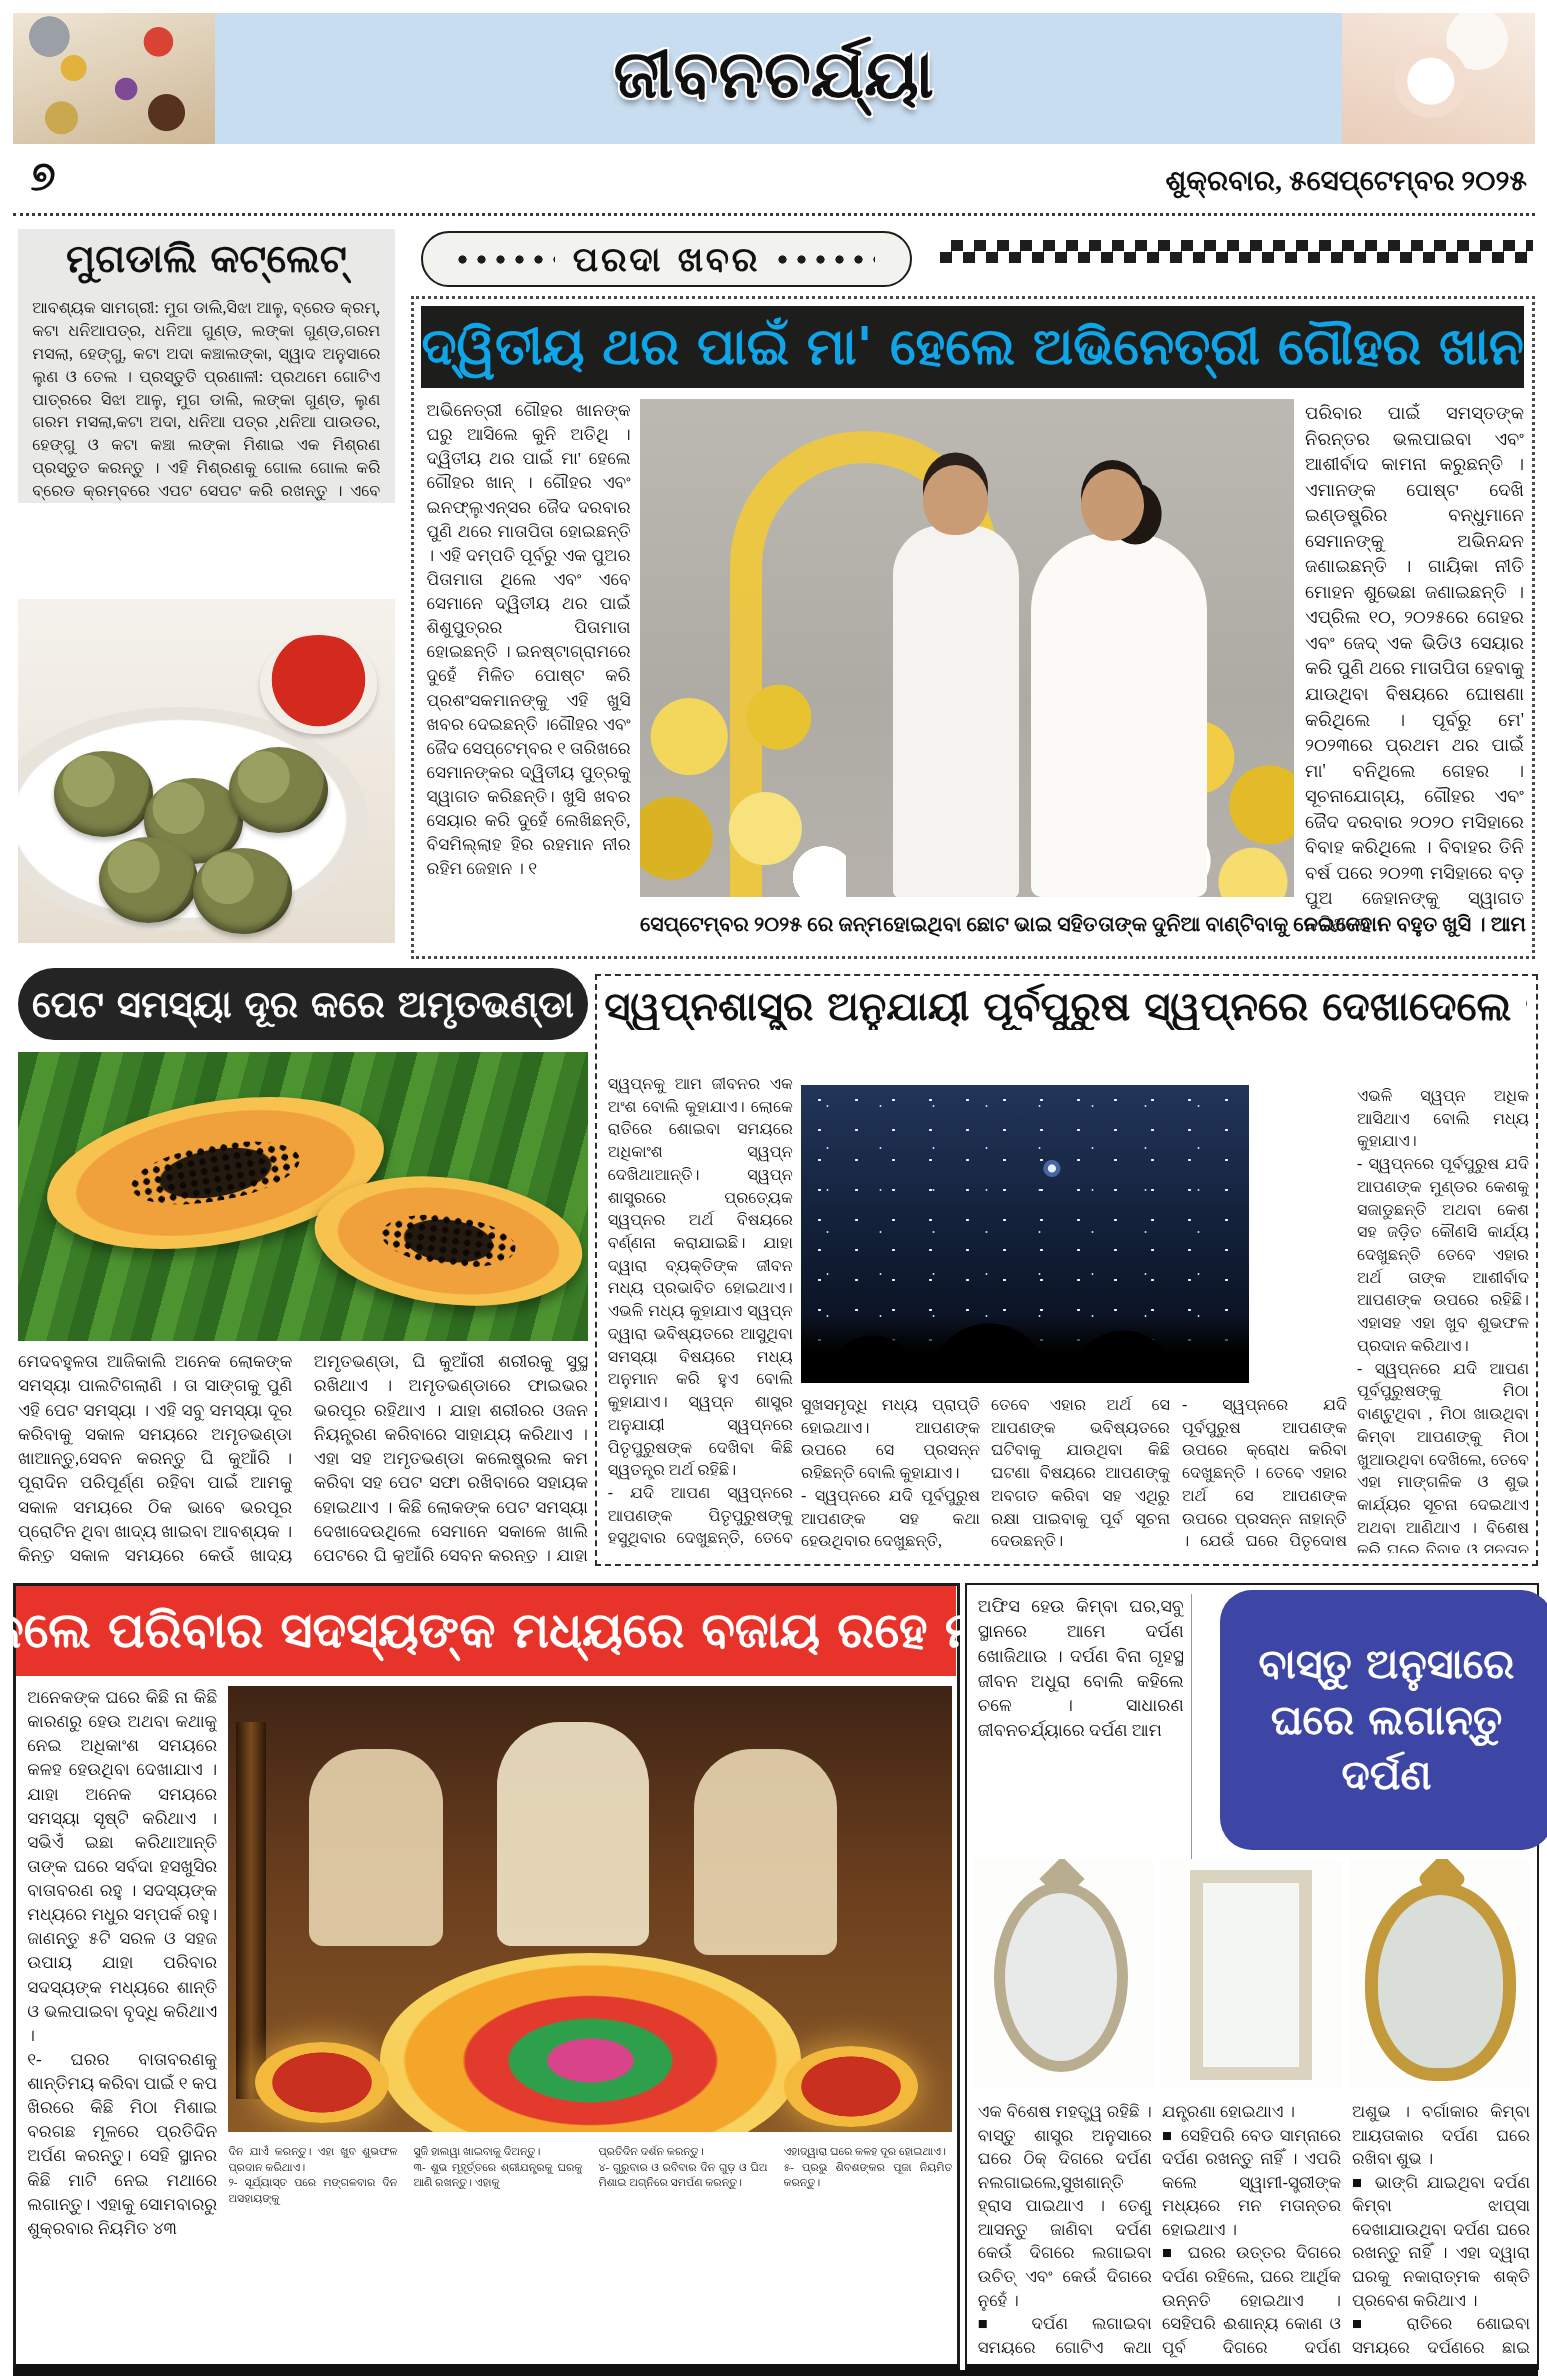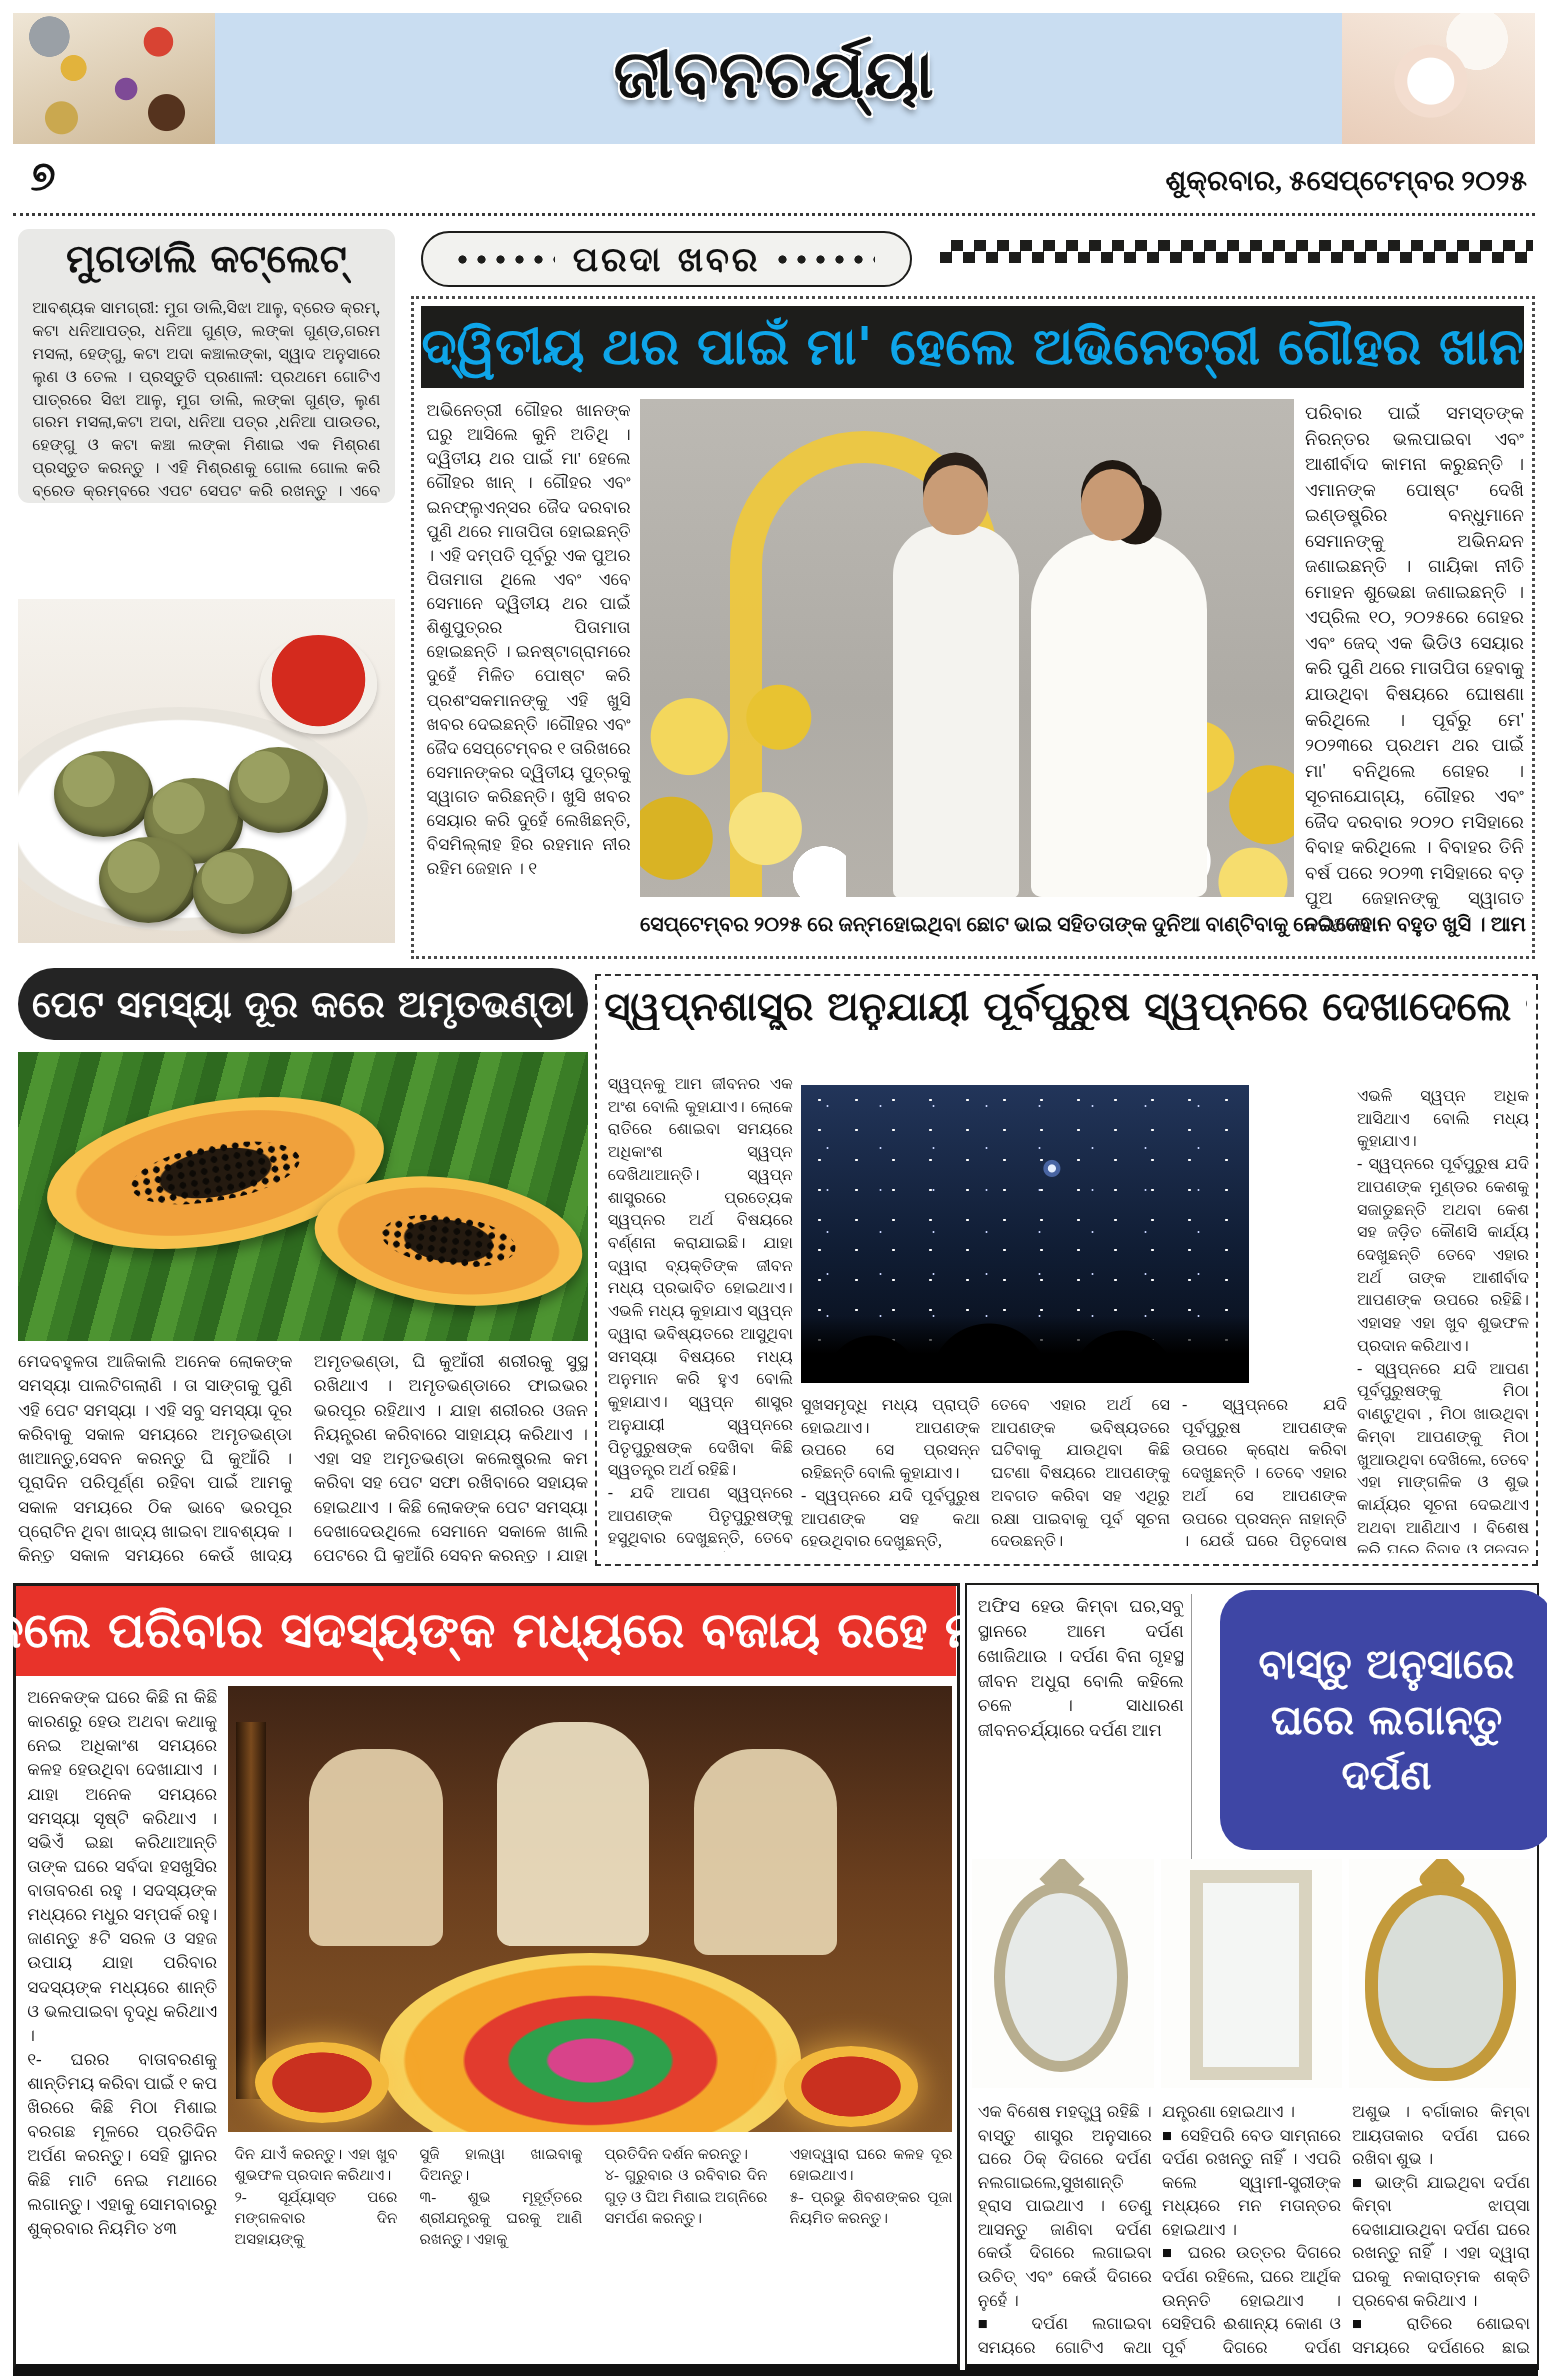--- a/index.html
+++ b/index.html
@@ -25,21 +25,21 @@
     linear-gradient(200deg,#f7ece2,#e9cdb9);}
   .mh-title{left:0;top:23px;width:100%;text-align:center;font-size:66px;font-weight:bold;color:#0f0f0f;
     font-family:"DejaVu Sans",sans-serif;
     text-shadow:-1.8px -1.8px 0 #fff,1.8px -1.8px 0 #fff,-1.8px 1.8px 0 #fff,1.8px 1.8px 0 #fff,0 4.5px 6.3px rgba(0,0,0,.45);}
 
   .pagenum{left:30.5px;top:152px;font-size:41px;font-weight:bold;}
   .dateline{right:20px;top:165px;font-size:28px;font-weight:bold;}
   .toprule{left:12.6px;top:213px;width:1522px;height:0;border-top:3.6px dotted #3a3a3a;}
 
   
-  .recipe-box{left:18px;top:229px;width:377px;height:274px;background:#e9e9e7;border-radius:11px;overflow:hidden;}
+  .recipe-box{left:18px;top:229px;width:377px;height:274px;background:#e9e9e7;border-radius:1px;overflow:hidden;}
   .recipe-title{left:0;top:7.2px;width:100%;text-align:center;font-size:39px;font-weight:bold;
     font-family:"DejaVu Sans",sans-serif;}
   .recipe-body{left:14.3px;top:68px;width:348px;height:290px;font-size:16px;line-height:1.43;text-align:justify;overflow:hidden;}
   .recipe-photo{left:18px;top:599px;width:377px;height:344px;background:linear-gradient(180deg,#f5f2ed,#e7ded1);overflow:hidden;}
   .plate{left:-27px;top:108px;width:377px;height:224px;background:radial-gradient(ellipse,#ffffff 0 62%,#e8e4dc 63% 100%);border-radius:50%;}
   .cutlet{width:99px;height:86px;border-radius:50%;
     background:radial-gradient(circle at 35% 35%, #9aa061 0 30%, #7c8148 31% 70%, #5f6334 71% 100%);
     box-shadow:inset 0 -5.4px 7.2px rgba(0,0,0,.35),0 3.6px 5.4px rgba(0,0,0,.25);}
   .c1{left:36px;top:152px;} .c2{left:126px;top:179px;} .c3{left:211px;top:148px;}
   .c4{left:81px;top:238px;} .c5{left:175px;top:249px;}
@@ -131,21 +131,21 @@
   .f-fig2{left:269px;top:36px;width:152px;height:224px;background:#f2e6c8;border-radius:63px 63px 14.3px 14.3px;opacity:.9;}
   .f-fig3{left:466px;top:63px;width:143px;height:206px;background:#e9d7b2;border-radius:59px 59px 14.3px 14.3px;opacity:.9;}
   .f-rangoli{left:152px;bottom:-36px;width:421px;height:215px;border-radius:50%;background:
     radial-gradient(ellipse at 50% 50%, #d8438a 0 14%, #2ea04b 15% 27%, #e23b2e 28% 42%, #f4a62a 43% 62%, #f7d25d 63% 74%, rgba(0,0,0,0) 75%);}
   .f-diya{width:134px;height:81px;border-radius:50%;
     background:radial-gradient(ellipse, #c9301f 0 52%, #f3b93c 53% 72%, rgba(0,0,0,0) 73%);
     box-shadow:0 0 27px 7.2px rgba(255,190,70,.45);}
   .fd1{left:27px;bottom:9px;} .fd2{left:556px;bottom:5.4px;}
   .f-lamp{left:7.2px;top:36px;width:30.5px;height:377px;background:linear-gradient(90deg,#2a1709,#7a4a1d,#2a1709);}
   .f-cols{left:212px;top:558px;width:724px;height:212px;display:flex;gap:16px;}
-  .f-cols > div{flex:1;font-size:15px;line-height:1.42;text-align:justify;overflow:hidden;margin-left:6px;}
+  .f-cols > div{flex:1;font-size:11px;line-height:1.42;text-align:justify;overflow:hidden;}
 
   
   .vastu-box{left:965px;top:1583px;width:574px;height:787px;border:2.7px solid #1d1d1b;border-bottom:6.3px solid #111;box-sizing:border-box;}
   .v-intro{left:10.8px;top:9px;width:206px;height:296px;font-size:17.5px;border-right:0.9px solid #999;padding-right:7.2px;}
   .v-banner{left:229px;top:5.4px;width:333px;height:260px;background:#3e46a5;border-radius:32px;color:#fff;
     display:flex;align-items:center;justify-content:center;text-align:center;font-size:41px;line-height:1.35;
     font-weight:bold;font-family:"DejaVu Sans",sans-serif;padding:0 10.8px;box-sizing:border-box;margin-left:24px;}
   .v-mirrors{left:5.4px;top:274px;width:558px;height:229px;display:flex;gap:7.2px;}
   .v-mirrors > div{flex:1;background:#fdfdfb;position:relative;overflow:hidden;}
   .m-oval1{left:21.5px;top:23px;width:134px;height:190px;border:11.7px solid #b8ae8f;border-radius:50%;

